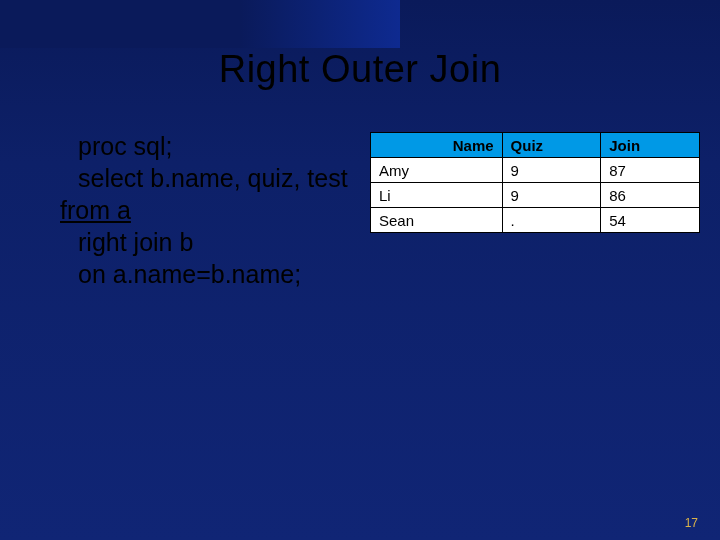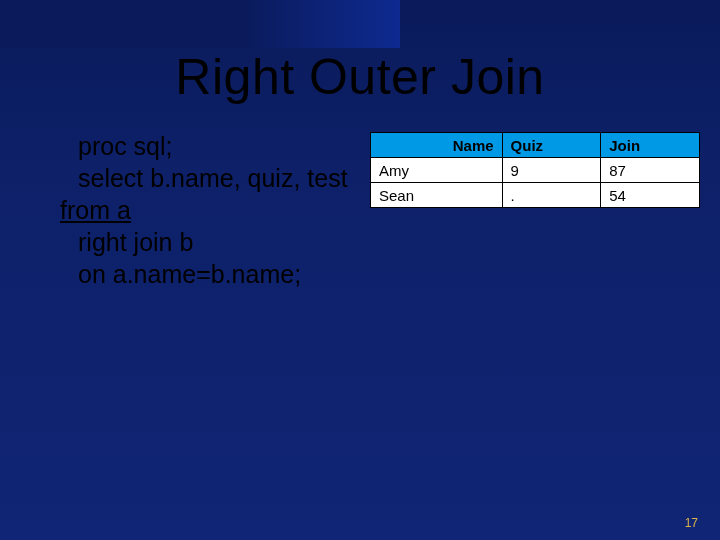--- a/index.html
+++ b/index.html
@@ -28,21 +28,21 @@
     height: 48px;
     background: linear-gradient(to right, #0a1a5a 0%, #0a1a5a 60%, #0e2a90 100%);
   }
   .title {
     position: absolute;
     top: 48px;
     left: 0;
     width: 720px;
     text-align: center;
     color: #000000;
-    font-size: 50px;
+    font-size: 38px;
     letter-spacing: 0.5px;
   }
   .code {
     position: absolute;
     top: 130px;
     left: 32px;
     width: 330px;
     color: #000000;
     font-size: 25px;
     line-height: 1.28;
@@ -111,20 +111,25 @@
           <th class="col-c">Join</th>
         </tr>
       </thead>
       <tbody>
         <tr>
           <td>Amy</td>
           <td>9</td>
           <td>87</td>
         </tr>
         <tr>
+          <td>Li</td>
+          <td>9</td>
+          <td>86</td>
+        </tr>
+        <tr>
           <td>Sean</td>
           <td>.</td>
           <td>54</td>
         </tr>
       </tbody>
     </table>
   </div>
 
   <div class="pagenum">17</div>
 </div>

